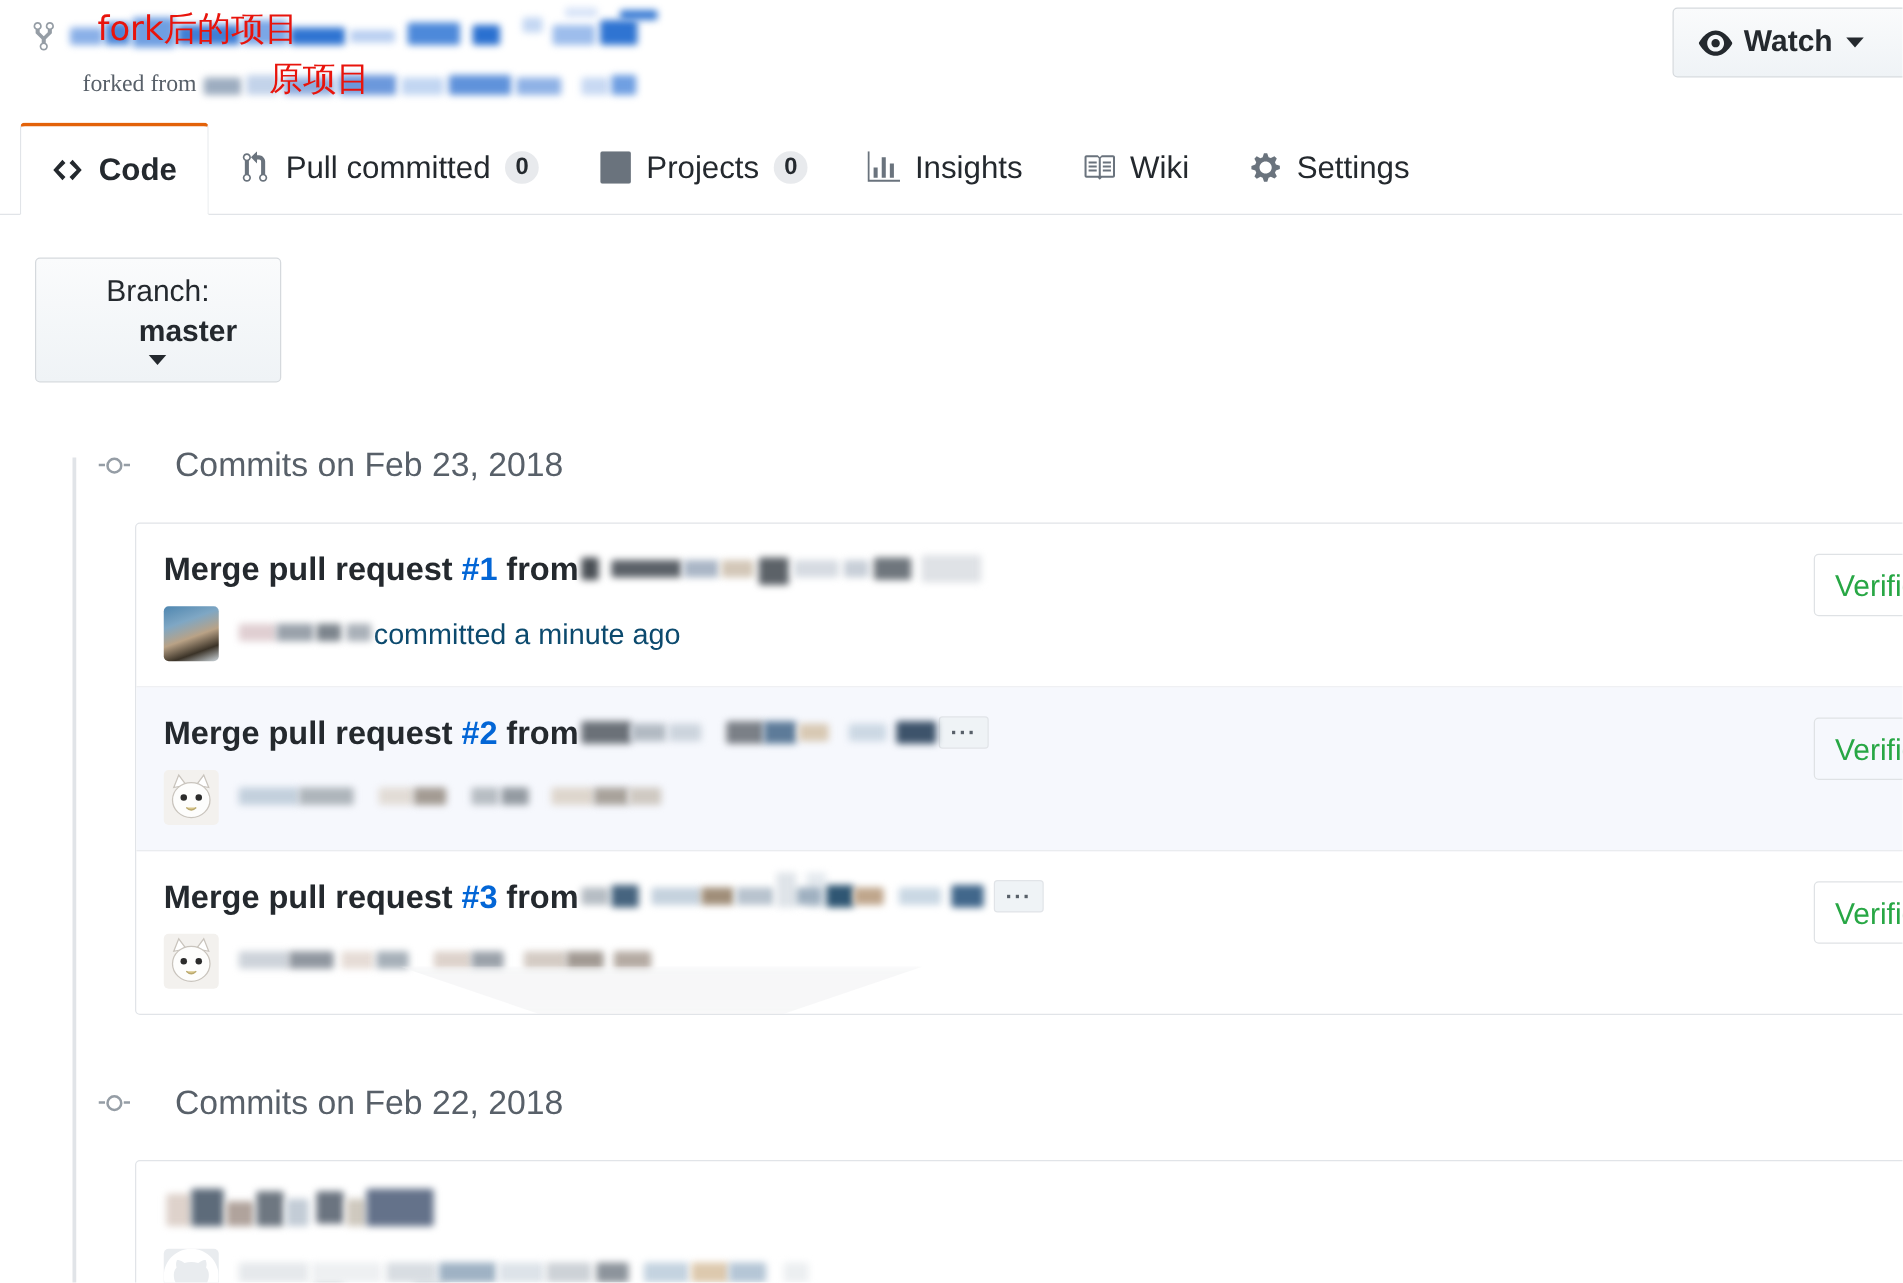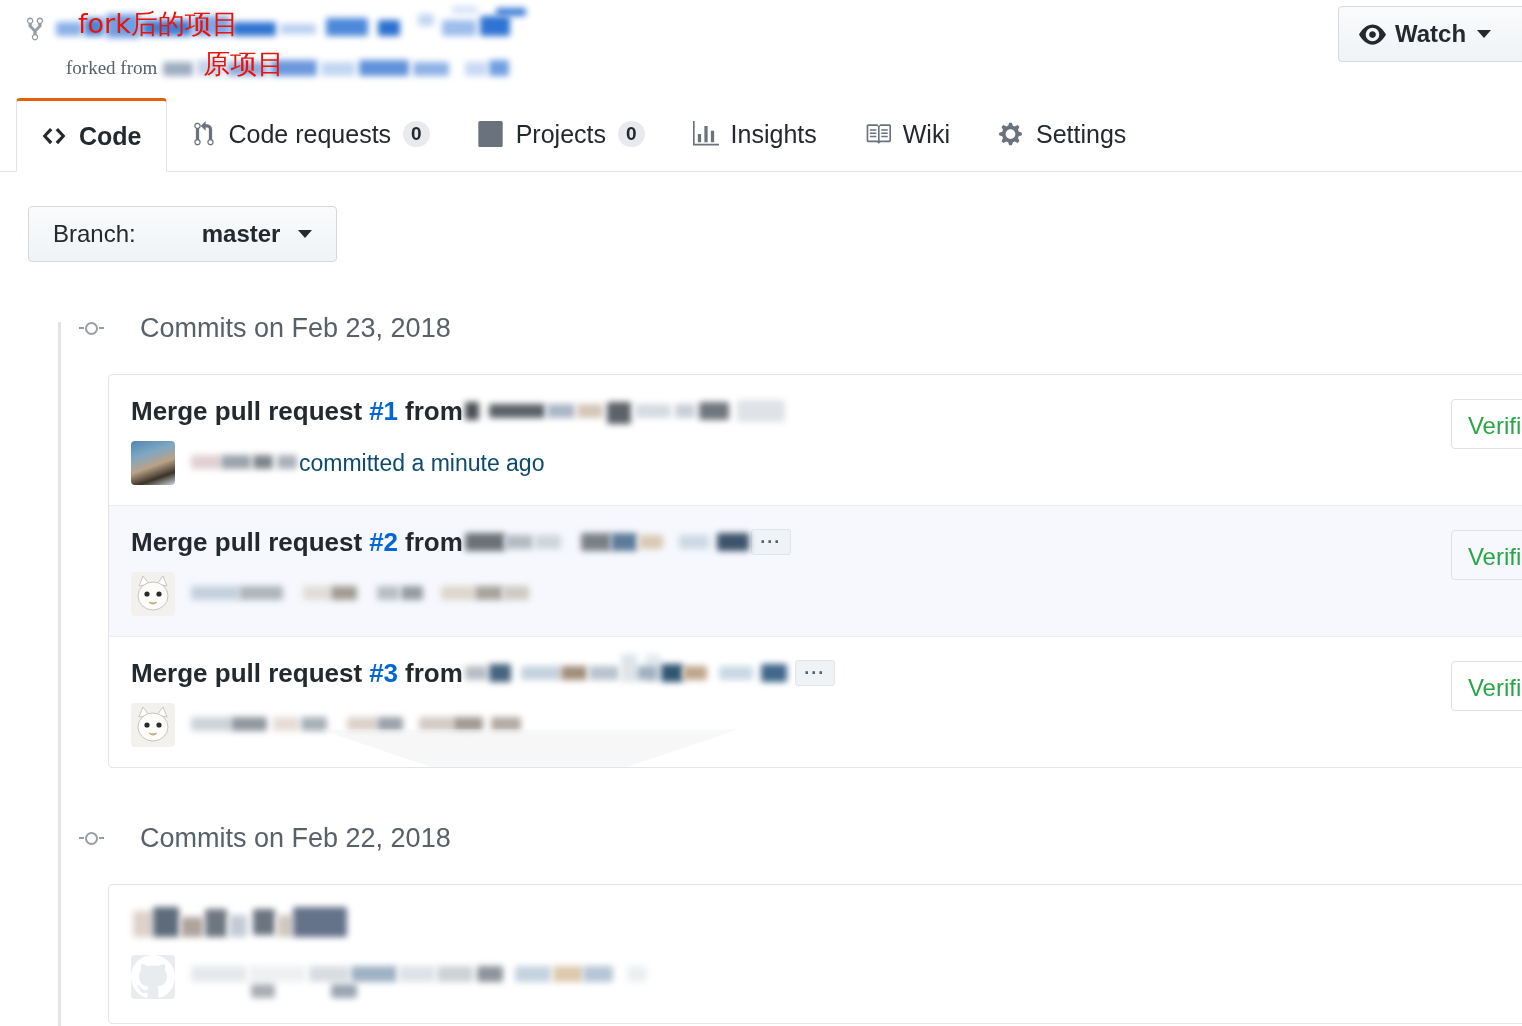--- a/index.html
+++ b/index.html
@@ -160,28 +160,29 @@
     box-sizing: border-box;
   }
 
   
   .branch-area {
     padding: 34px 0 0 28px;
   }
   .branch-btn {
     display: inline-flex;
     align-items: center;
-    gap: 18px;
+    gap: 4px;
     background: linear-gradient(#fafbfc, #eff3f6);
     border: 1px solid #d5d9dd;
     border-radius: 4px;
-    padding: 13px 24px;
+    padding: 13px 34px;
     font-size: 24px;
     color: #24292e;
     box-sizing: border-box;
+    flex-direction: column;
   }
   .branch-btn .bold { font-weight: bold; margin-left: 48px; }
   .branch-caret {
     width: 0; height: 0;
     border-left: 7px solid transparent;
     border-right: 7px solid transparent;
     border-top: 8px solid #24292e;
   }
 
   
@@ -387,21 +388,21 @@
     <span class="forked-blur-wrap">
       <i class="blur-blk" style="left:4px;  top:6px;  width:30px; height:14px; background:#9dadc0;"></i>
       <i class="blur-blk" style="left:38px; top:4px;  width:26px; height:16px; background:#c3d3ea;"></i>
       <i class="blur-blk" style="left:68px; top:6px;  width:40px; height:14px; background:#8cabdd;"></i>
       <i class="blur-blk" style="left:112px;top:4px;  width:46px; height:16px; background:#6b98dc;"></i>
       <i class="blur-blk" style="left:162px;top:6px;  width:34px; height:14px; background:#c2d6f2;"></i>
       <i class="blur-blk" style="left:200px;top:4px;  width:50px; height:16px; background:#5f92db;"></i>
       <i class="blur-blk" style="left:254px;top:6px;  width:36px; height:14px; background:#8fb2e6;"></i>
       <i class="blur-blk" style="left:306px;top:6px;  width:22px; height:14px; background:#c8d9f3;"></i>
       <i class="blur-blk" style="left:330px;top:4px;  width:20px; height:16px; background:#6f9fe2;"></i>
-      <span class="annot-red" style="left:44px; top:-6px;">原项目</span>
+      <span class="annot-red" style="left:56px; top:-6px;">原项目</span>
     </span>
   </div>
 
   <div class="watch-btn">
     <span style="display:inline-flex;">
       <svg viewBox="0 0 16 16" width="27" height="27" fill="#24292e">
         <path d="M8.06 2C3 2 0 8 0 8s3 6 8.06 6C13 14 16 8 16 8s-3-6-7.94-6zM8 12c-2.2 0-4-1.78-4-4 0-2.2 1.8-4 4-4 2.22 0 4 1.8 4 4 0 2.22-1.78 4-4 4zm2-4c0 1.11-.89 2-2 2-1.11 0-2-.89-2-2 0-1.11.89-2 2-2 1.11 0 2 .89 2 2z"></path>
       </svg>
     </span>
     <span>Watch</span>
@@ -419,21 +420,21 @@
     </span>
     <span>Code</span>
   </div>
 
   <div class="nav-tab">
     <span class="tab-icon">
       <svg viewBox="0 0 12 16" width="24" height="26" fill="currentColor">
         <path d="M11 11.28V5c-.03-.78-.34-1.47-.94-2.06C9.46 2.35 8.78 2.03 8 2H7V0L4 3l3 3V4h1c.27.02.48.11.69.31.21.2.3.42.31.69v6.28A1.993 1.993 0 0 0 10 15a1.993 1.993 0 0 0 1-3.72zm-1 2.92c-.66 0-1.2-.55-1.2-1.2 0-.65.55-1.2 1.2-1.2.65 0 1.2.55 1.2 1.2 0 .65-.55 1.2-1.2 1.2zM4 3c0-1.11-.89-2-2-2a1.993 1.993 0 0 0-1 3.72v6.56A1.993 1.993 0 0 0 2 15a1.993 1.993 0 0 0 1-3.72V4.72c.59-.34 1-.98 1-1.72zm-.8 10c0 .66-.55 1.2-1.2 1.2-.65 0-1.2-.55-1.2-1.2 0-.65.55-1.2 1.2-1.2.65 0 1.2.55 1.2 1.2zM2 4.2C1.34 4.2.8 3.65.8 3c0-.65.55-1.2 1.2-1.2.65 0 1.2.55 1.2 1.2 0 .65-.55 1.2-1.2 1.2z"></path>
       </svg>
     </span>
-    <span>Code requests</span>
+    <span>Pull committed</span>
     <span class="counter">0</span>
   </div>
 
   <div class="nav-tab">
     <span class="tab-icon">
       <svg viewBox="0 0 15 16" width="25" height="26" fill="currentColor">
         <path d="M10 12h3V2h-3v10zm-4-2h3V2H6v8zm-4 4h3V2H2v12zm-1 1h13V1H1v14zM14 0H1a1 1 0 0 0-1 1v14a1 1 0 0 0 1 1h13a1 1 0 0 0 1-1V1a1 1 0 0 0-1-1z"></path>
       </svg>
     </span>
     <span>Projects</span>

